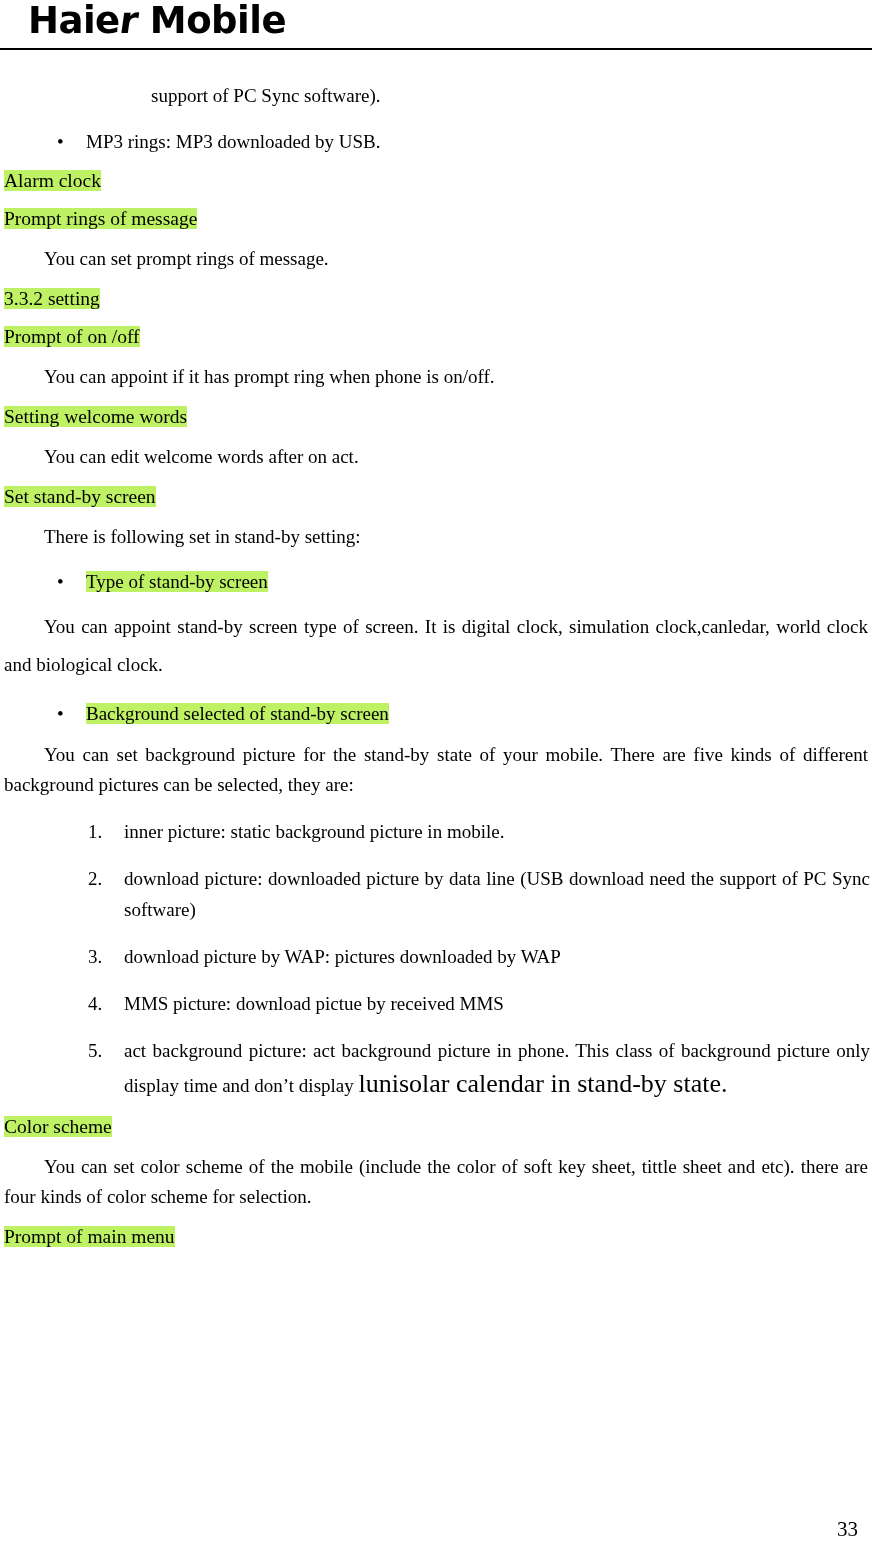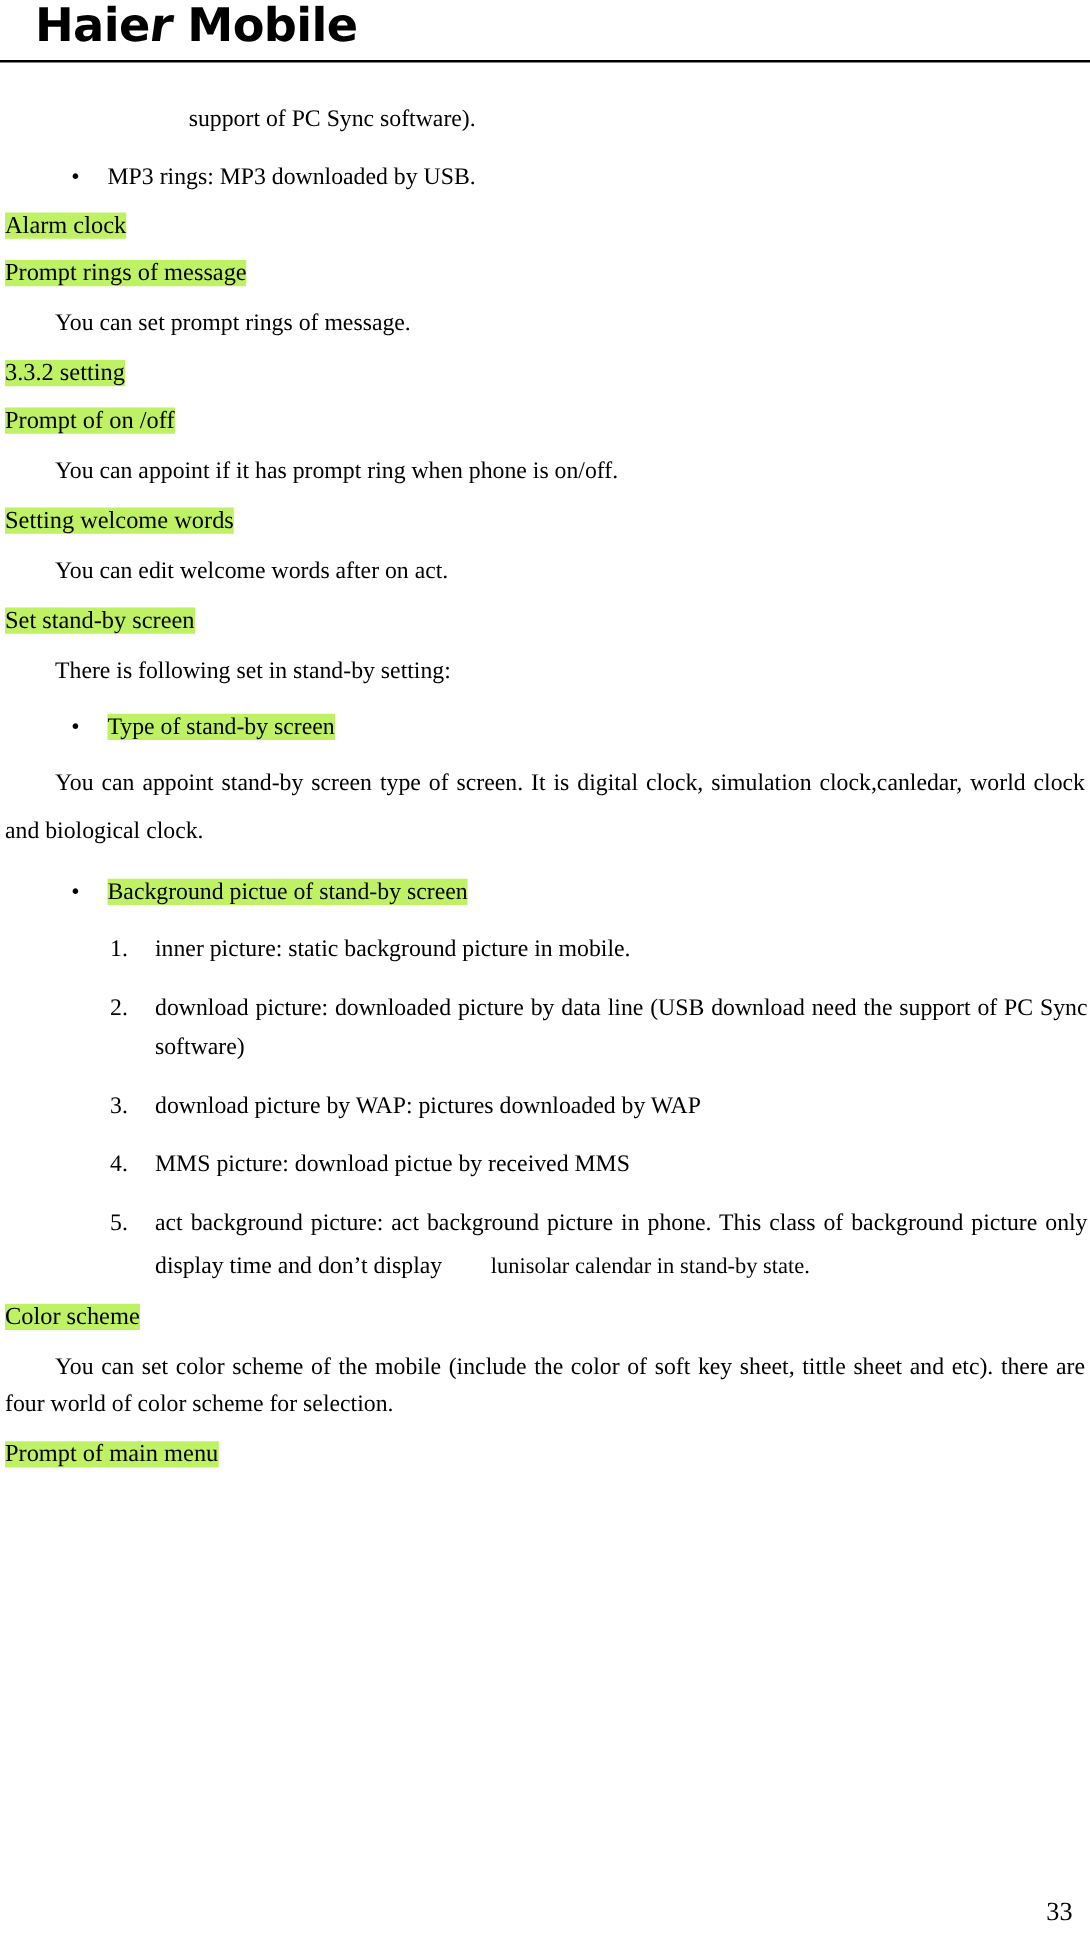--- a/index.html
+++ b/index.html
@@ -116,23 +116,22 @@
     top: 0;
     width: 28px;
     text-align: left;
     font-size: 19px;
     line-height: 31px;
   }
   .num-item.last {
     line-height: 32px;
   }
   .big-run {
-    font-size: 18px;
+    font-size: 26px;
     line-height: 34px;
-    margin-left: 34px;
   }
 
   
   .page-number {
     position: absolute;
     right: 14px;
     bottom: 8px;
     font-size: 21px;
     line-height: 22px;
   }
@@ -170,22 +169,23 @@
   <p class="para">There is following set in stand-by setting:</p>
 
   <div class="bullet-item">
     <span class="dot">•</span>
     <span class="hl">Type of stand-by screen</span>
   </div>
   <p class="para justify tight">You can appoint stand-by screen type of screen. It is digital clock, simulation clock,canledar, world clock and biological clock.</p>
 
   <div class="bullet-item">
     <span class="dot">•</span>
-    <span class="hl">Background pictue of stand-by screen</span><span class="hl">  </span>
-  </div>
+    <span class="hl">Background selected of stand-by screen</span><span class="hl">  </span>
+  </div>
+  <p class="para justify">You can set background picture for the stand-by state of your mobile. There are five kinds of different background pictures can be selected, they are:</p>
 
   <div class="num-item">
     <span class="num">1.</span>
     <span>inner picture: static background picture in mobile.</span>
   </div>
 
   <div class="num-item">
     <span class="num">2.</span>
     <span>download picture: downloaded picture by data line (USB download need the support of PC Sync software)</span>
   </div>
@@ -198,19 +198,19 @@
   <div class="num-item">
     <span class="num">4.</span>
     <span>MMS picture: download pictue by received MMS</span>
   </div>
 
   <div class="num-item last">
     <span class="num">5.</span><span>act background picture: act background picture in phone. This class of background picture only display time and don’t display </span><span class="big-run">lunisolar calendar in stand-by state.</span>
   </div>
 
   <p class="heading heading-row"><span class="hl">Color scheme</span></p>
-  <p class="para justify">You can set color scheme of the mobile (include the color of soft key sheet, tittle sheet and etc). there are four world of color scheme for selection.</p>
+  <p class="para justify">You can set color scheme of the mobile (include the color of soft key sheet, tittle sheet and etc). there are four kinds of color scheme for selection.</p>
 
   <p class="heading heading-row"><span class="hl">Prompt of main menu</span><span class="hl">  </span></p>
 
 </div>
 
 <div class="page-number">33</div>
 
 </body></html>

